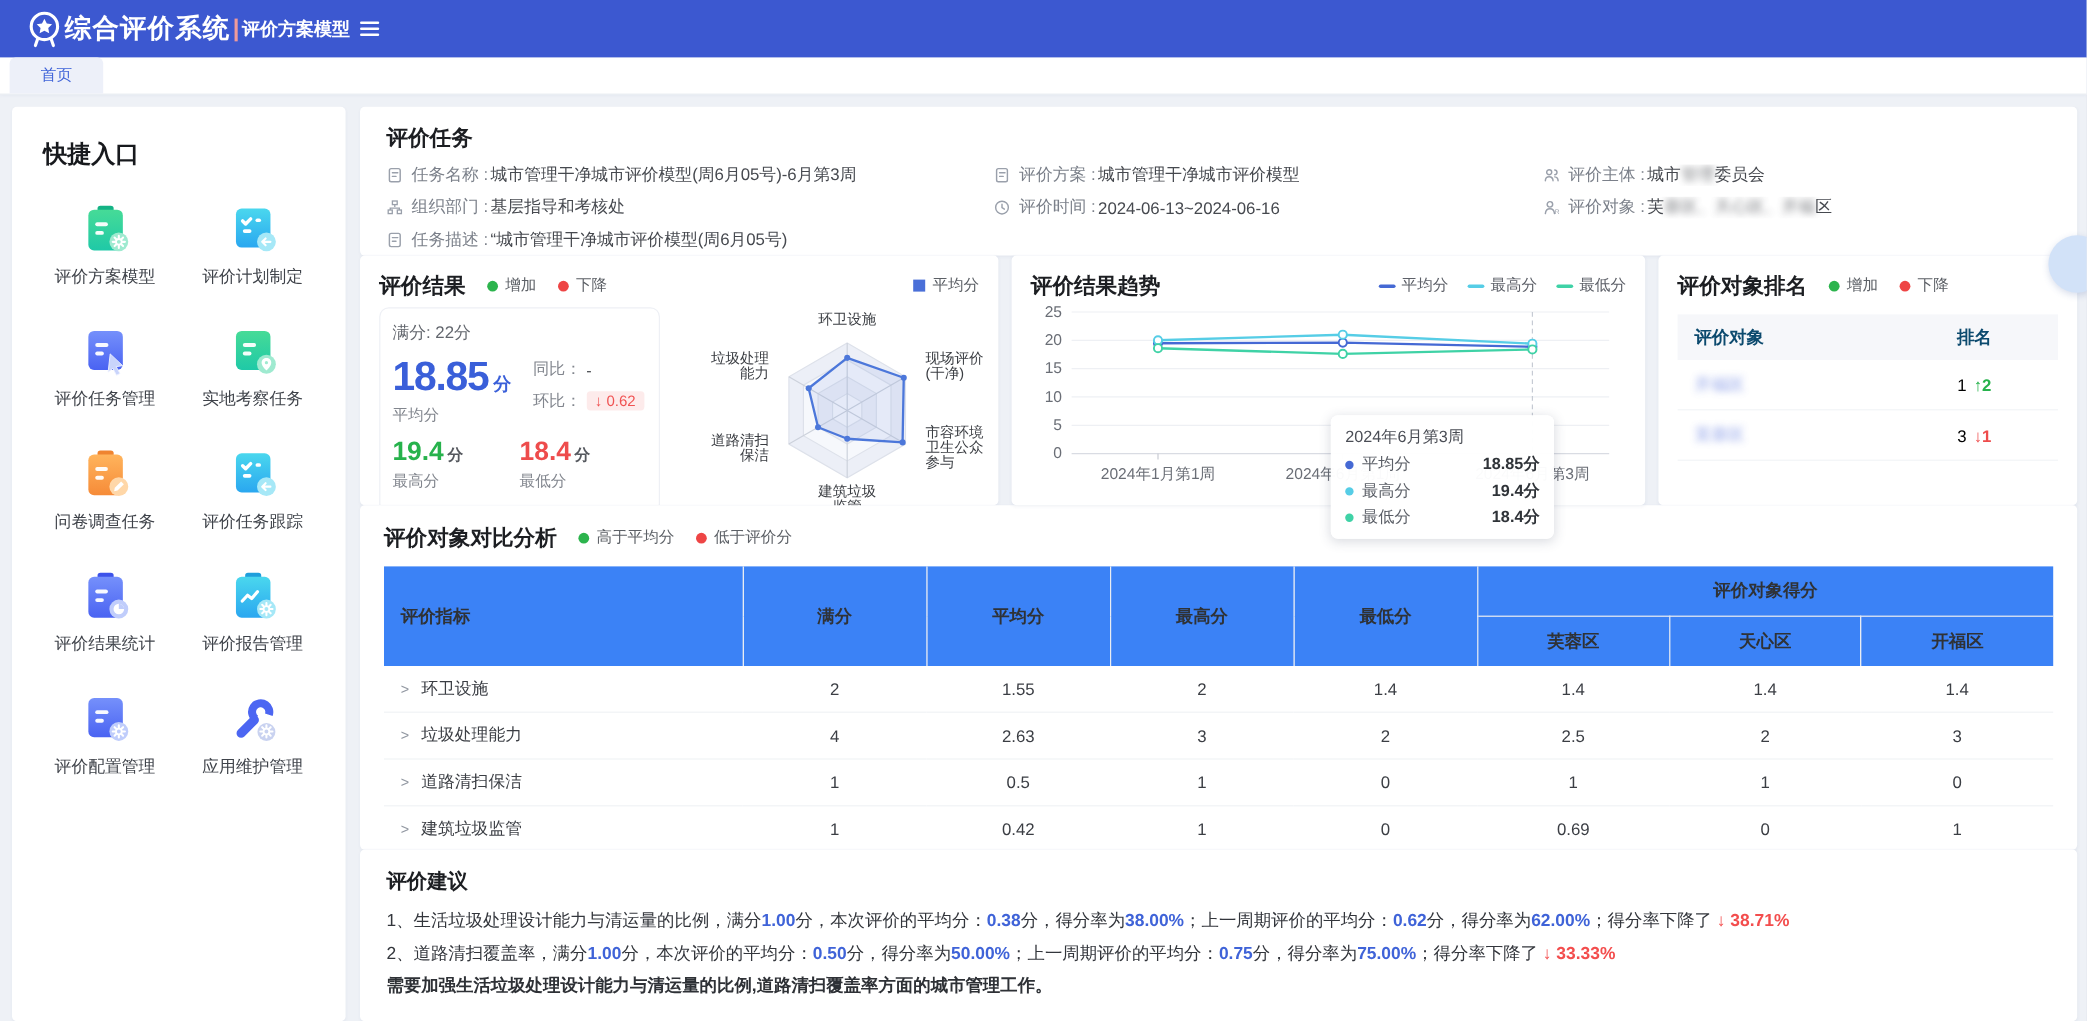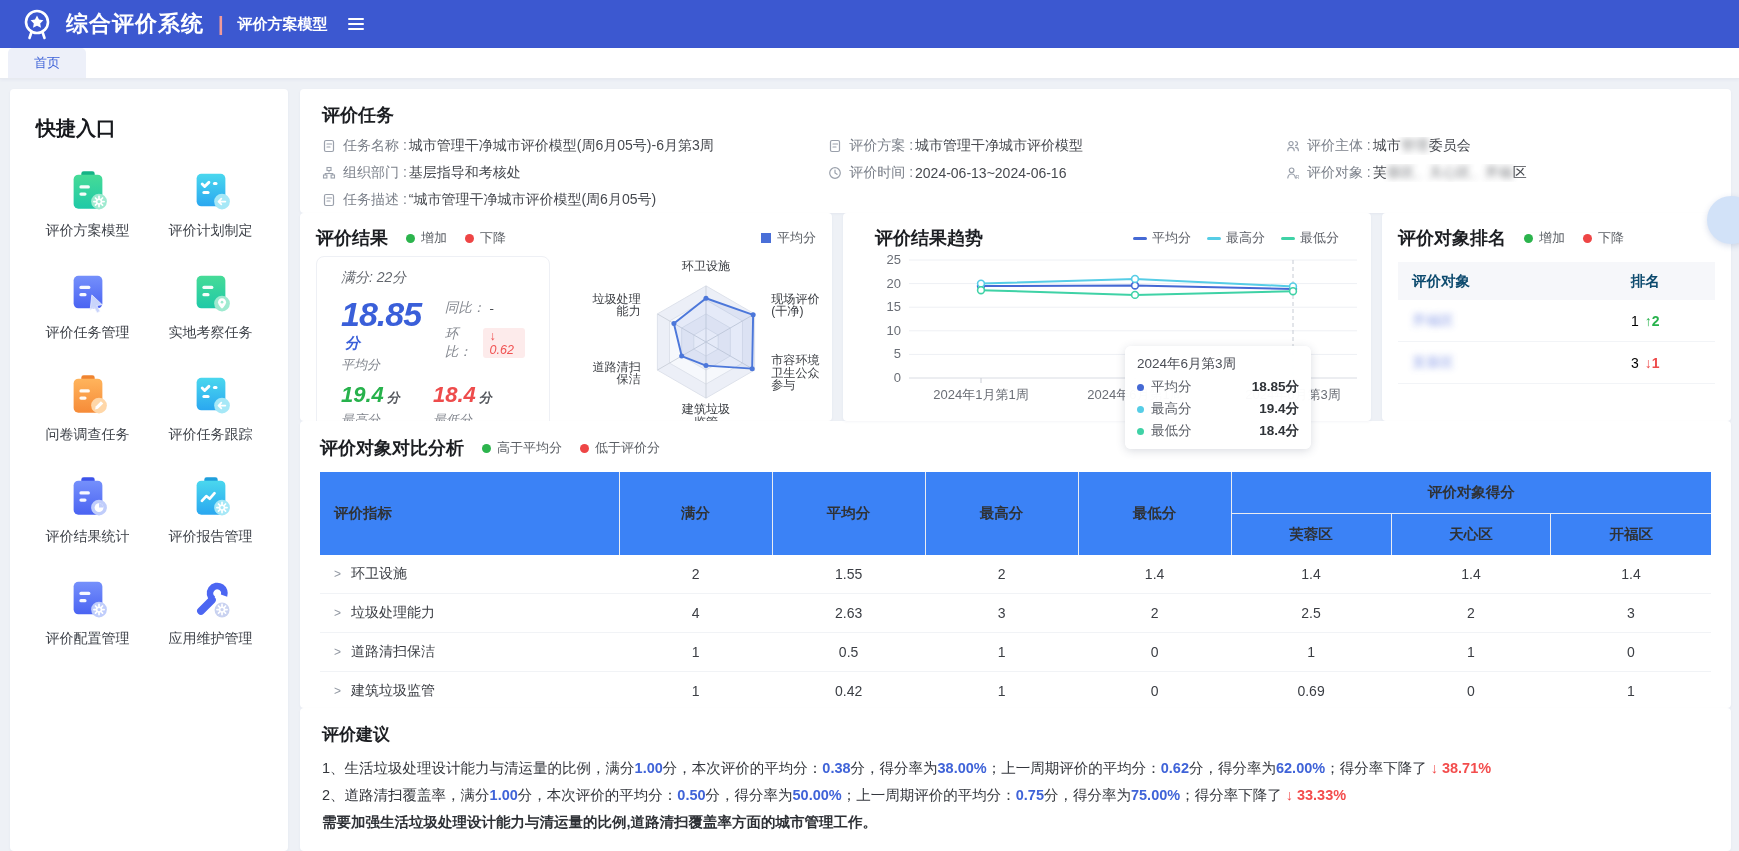--- a/index.html
+++ b/index.html
@@ -1,18 +1,18 @@
 <!DOCTYPE html>
 <html><head>
 <meta charset="utf-8">
 <style>
   html,body{margin:0;padding:0;background:#dfe3ea;font-family:"Liberation Sans","DejaVu Sans",sans-serif;}
   .app{position:relative;width:1739px;height:851px;overflow:hidden;background:#eef1f6;}
   
-  .header{height:48px;background:#3c58d0;display:flex;align-items:center;padding:0 20px;gap:12px;}
+  .header{height:48px;background:#3c58d0;display:flex;align-items:center;padding:0 20px;}
   .logo{flex:none;display:flex;align-items:center;}
   .h-title{color:#fff;font-size:22px;font-weight:700;letter-spacing:1px;}
   .h-div{color:#f09a9a;font-size:20px;font-weight:700;margin:0 2px;}
   .h-sub{color:#fff;font-size:15px;font-weight:700;}
   .burger{display:flex;flex-direction:column;gap:3px;margin-left:8px;cursor:pointer;}
   .burger span{display:block;width:16px;height:2px;background:#fff;border-radius:1px;}
   
   .tabbar{height:30px;background:#fff;border-bottom:1px solid #e7eaf0;display:flex;align-items:stretch;box-shadow:0 1px 3px rgba(60,80,150,.06);}
   .tab{margin-left:8px;padding:0 26px;background:#edf0f9;color:#3f63d8;font-size:13px;display:flex;align-items:center;border-radius:5px 5px 0 0;cursor:pointer;}
   
@@ -36,36 +36,36 @@
   .t-grid{margin-top:10px;display:grid;grid-template-columns:36.5% 33% 30.5%;row-gap:9px;}
   .t-field{display:flex;align-items:center;font-size:14px;color:#46494f;white-space:nowrap;overflow:hidden;}
   .t-field .ticon{flex:none;margin-right:7px;display:flex;}
   .t-field .tl{color:#7b808a;margin-right:2px;}
   .t-span3{grid-column:1 / -1;}
   .censor{filter:blur(3px);opacity:.75;}
   
   .mid-row{display:flex;gap:11px;height:208px;}
   .results-panel{width:532px;flex:none;padding:13px 16px;}
   .res-body{display:flex;gap:6px;margin-top:6px;}
-  .card{width:234px;flex:none;border:1px solid #eef0f5;border-radius:8px;padding:12px 24px;box-sizing:border-box;font-style:italic;}
+  .card{width:234px;flex:none;border:1px solid #eef0f5;border-radius:8px;padding:12px 10px;box-sizing:border-box;}
   .card-full{font-size:14px;color:#62666d;}
   .card-main{display:flex;margin-top:8px;align-items:flex-start;}
   .big{font-size:34px;font-weight:700;color:#3a5fd9;letter-spacing:-1px;}
   .unit{font-size:15px;font-weight:700;color:#3a5fd9;margin-left:4px;}
   .sub{font-size:13px;color:#82868e;margin-top:3px;}
   .card-right{margin-left:18px;margin-top:4px;}
   .cmp{font-size:13.5px;color:#82868e;margin-bottom:8px;display:flex;align-items:center;gap:4px;}
   .cmp .cv{color:#4a4d52;}
   .pill{background:#fdebeb;color:#f05252;font-size:12.5px;padding:1px 7px;border-radius:3px;}
   .card-bottom{display:grid;grid-template-columns:1fr 1fr;margin-top:8px;}
   .maxv{font-size:22px;font-weight:700;color:#27b24c;}
   .minv{font-size:22px;font-weight:700;color:#ee4c4c;}
   .unit2{font-size:13px;font-weight:700;color:#55585e;margin-left:3px;}
   .radar-box{flex:1;display:flex;justify-content:center;}
-  .trend-panel{width:528px;flex:none;padding:13px 32px;position:relative;}
+  .trend-panel{width:528px;flex:none;padding:13px 16px;position:relative;}
   .tlg{display:flex;align-items:center;gap:5px;font-size:13px;color:#5d6068;}
   .dash{width:14px;height:3px;border-radius:2px;display:inline-block;}
   .trend-body{position:relative;margin-top:4px;}
   .tooltip{position:absolute;left:250px;top:92px;width:162px;background:rgba(255,255,255,.97);border-radius:6px;box-shadow:0 2px 10px rgba(50,60,90,.18);padding:9px 12px;z-index:5;}
   .tt-title{font-size:13.5px;color:#4a4d55;margin-bottom:5px;}
   .tt-row{display:flex;align-items:center;font-size:13.5px;color:#5a5e66;margin-top:4px;}
   .tt-row .td{width:7px;height:7px;border-radius:50%;margin-right:7px;flex:none;}
   .tt-row .tv{margin-left:auto;font-weight:700;color:#2f3338;}
   .rank-panel{flex:1;min-width:0;padding:13px 16px;overflow:hidden;}
   .rk-head{display:flex;background:#f6f7fa;height:38px;align-items:center;margin-top:12px;font-size:14.5px;font-weight:700;color:#0c4a6e;}

